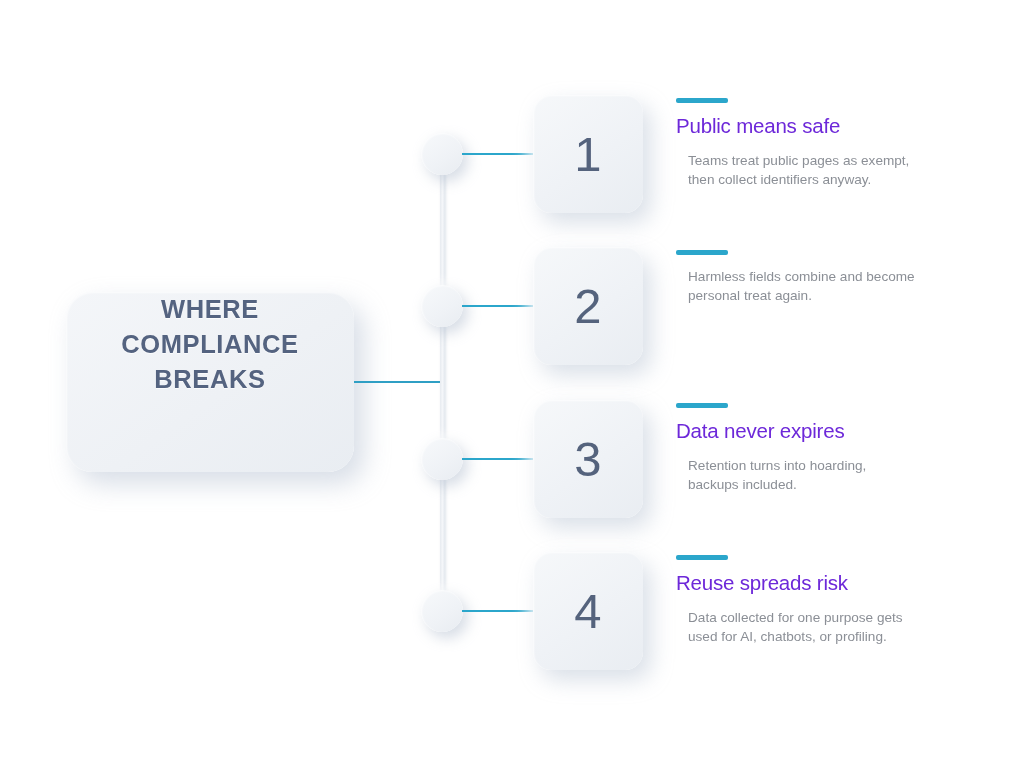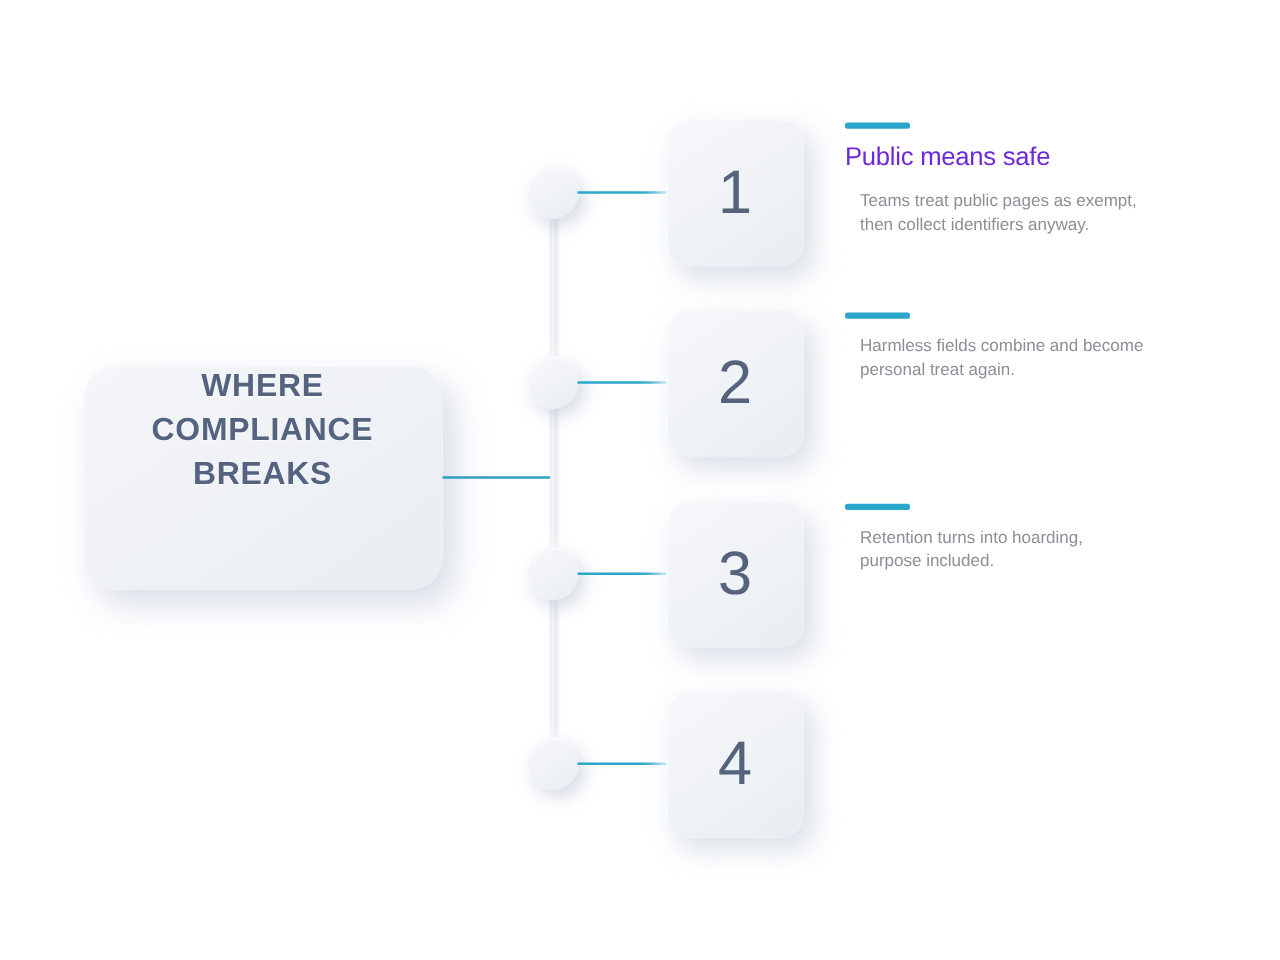--- a/index.html
+++ b/index.html
@@ -214,23 +214,29 @@
     <p class="item-desc" style="width:240px;">Harmless fields combine and become personal treat again.</p>
   </div>
 
   <div class="node" style="left:442px; top:459px;"></div>
   <div class="hconn" style="left:462px; top:459px; width:76px;"></div>
   <div class="num-card" style="left:533px; top:459px;">
     <span class="num-card-text">3</span>
   </div>
   <div class="item-text" style="left:676px; top:403px; width:265px;">
     <div class="accent-bar"></div>
-    <p class="item-desc" style="width:230px;">Retention turns into hoarding, purpose included.</p>
+    <p class="item-title">Data never expires</p>
+    <p class="item-desc" style="width:230px;">Retention turns into hoarding, backups included.</p>
   </div>
 
   <div class="node" style="left:442px; top:611px;"></div>
   <div class="hconn" style="left:462px; top:611px; width:76px;"></div>
   <div class="num-card" style="left:533px; top:611px;">
     <span class="num-card-text">4</span>
   </div>
+  <div class="item-text" style="left:676px; top:555px; width:250px;">
+    <div class="accent-bar"></div>
+    <p class="item-title">Reuse spreads risk</p>
+    <p class="item-desc">Data collected for one purpose gets used for AI, chatbots, or profiling.</p>
+  </div>
 
 
 </div>
 
 </body></html>

